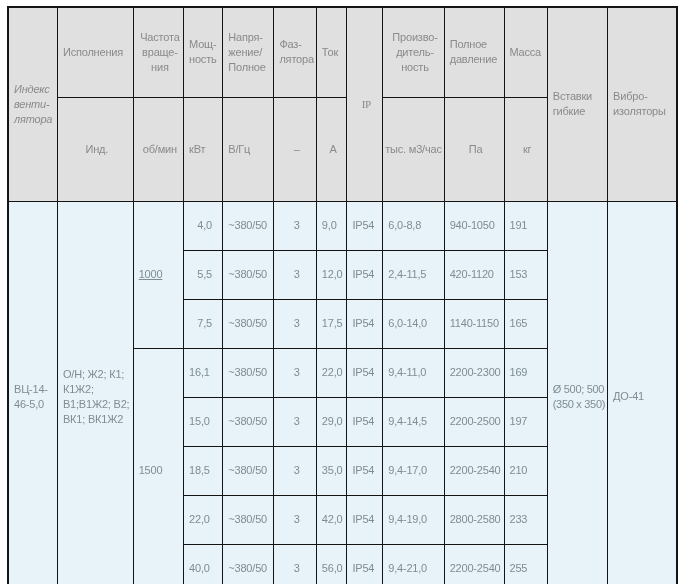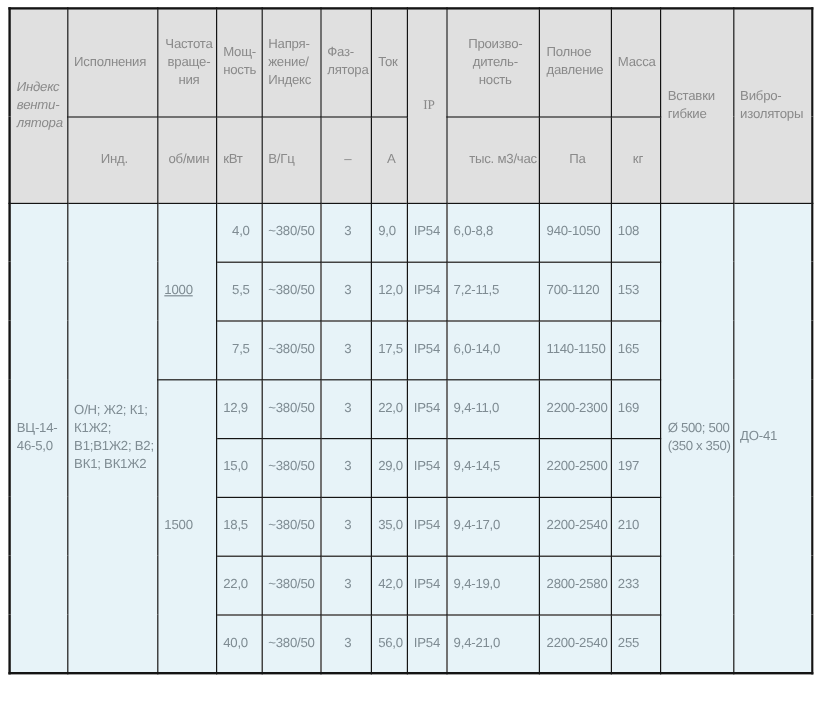--- a/index.html
+++ b/index.html
@@ -37,21 +37,21 @@
   .pt26  { padding-top: 26px; }
   .pt48  { padding-top: 48px; font-family: Liberation Serif, serif; }
   .pt56  { padding-top: 56px; }
   .pt14  { padding-top: 14px; text-decoration: underline; }
   .pt34  { padding-top: 34px; }
   .pt60  { padding-top: 60px; }
   .pt90  { padding-top: 90px; }
   .pt62  { padding-top: 62px; letter-spacing: -0.3px; padding-left: 3px; }
   .pt126 { padding-top: 126px; margin-top: 39px; }
   tr.h1 { height: 90px; }
-  tr.h2 { height: 72px; }
+  tr.h2 { height: 104px; }
   tr.dr { height: 49px; }
 </style>
 </head>
 <body>
 
 <table class="spec-table">
   <colgroup>
     <col style="width:50px">
       <col style="width:76px">
       <col style="width:51px">
@@ -72,21 +72,21 @@
 венти-
 лятора</th>
       <th>Исполнения</th>
       <th class="c">Частота
 враще-
 ния</th>
       <th>Мощ-
 ность</th>
       <th>Напря-
 жение/
-Индекс</th>
+Полное</th>
       <th>Фаз-
 лятора</th>
       <th>Ток</th>
       <th rowspan="2" class="c pt48">IP</th>
       <th class="c">Произво-
 дитель-
 ность</th>
       <th>Полное
 давление</th>
       <th>Масса</th>
@@ -95,69 +95,69 @@
       <th rowspan="2" class="pt56">Вибро-
 изоляторы</th>
     </tr>
     <tr class="h2">
       <th class="c pt26">Инд.</th>
       <th class="c pt26">об/мин</th>
       <th class="pt26">кВт</th>
       <th class="pt26">В/Гц</th>
       <th class="c pt26">–</th>
       <th class="c pt26">А</th>
-      <th class="pt26" style="padding-left:18px">тыс. м3/час</th>
+      <th class="pt26" style="padding-left:2px">тыс. м3/час</th>
       <th class="c pt26">Па</th>
       <th class="c pt26">кг</th>
     </tr>
   </thead>
   <tbody>
     <tr class="dr">
       <td rowspan="8" class="pt34">ВЦ-14-
 46-5,0</td>
       <td rowspan="8" class="pt60">О/Н; Ж2; К1;
 К1Ж2;
 В1;В1Ж2; В2;
 ВК1; ВК1Ж2</td>
       <td rowspan="3" class="pt14">1000</td>
       <td class="c">4,0</td>
       <td>~380/50</td>
       <td class="c">3</td>
       <td>9,0</td>
       <td>IP54</td>
       <td>6,0-8,8</td>
       <td>940-1050</td>
-      <td>108</td>
+      <td>191</td>
       <td rowspan="8" class="pt62">Ø 500; 500
 (350 x 350)</td>
       <td rowspan="8" class="pt126">ДО-41</td>
     </tr>
     <tr class="dr">
       <td class="c">5,5</td>
       <td>~380/50</td>
       <td class="c">3</td>
       <td>12,0</td>
       <td>IP54</td>
-      <td>7,2-11,5</td>
-      <td>700-1120</td>
+      <td>2,4-11,5</td>
+      <td>420-1120</td>
       <td>153</td>
     </tr>
     <tr class="dr">
       <td class="c">7,5</td>
       <td>~380/50</td>
       <td class="c">3</td>
       <td>17,5</td>
       <td>IP54</td>
       <td>6,0-14,0</td>
       <td>1140-1150</td>
       <td>165</td>
     </tr>
     <tr class="dr">
       <td rowspan="5" class="pt90">1500</td>
-      <td>12,9</td>
+      <td>16,1</td>
       <td>~380/50</td>
       <td class="c">3</td>
       <td>22,0</td>
       <td>IP54</td>
       <td>9,4-11,0</td>
       <td>2200-2300</td>
       <td>169</td>
     </tr>
     <tr class="dr">
       <td>15,0</td>

